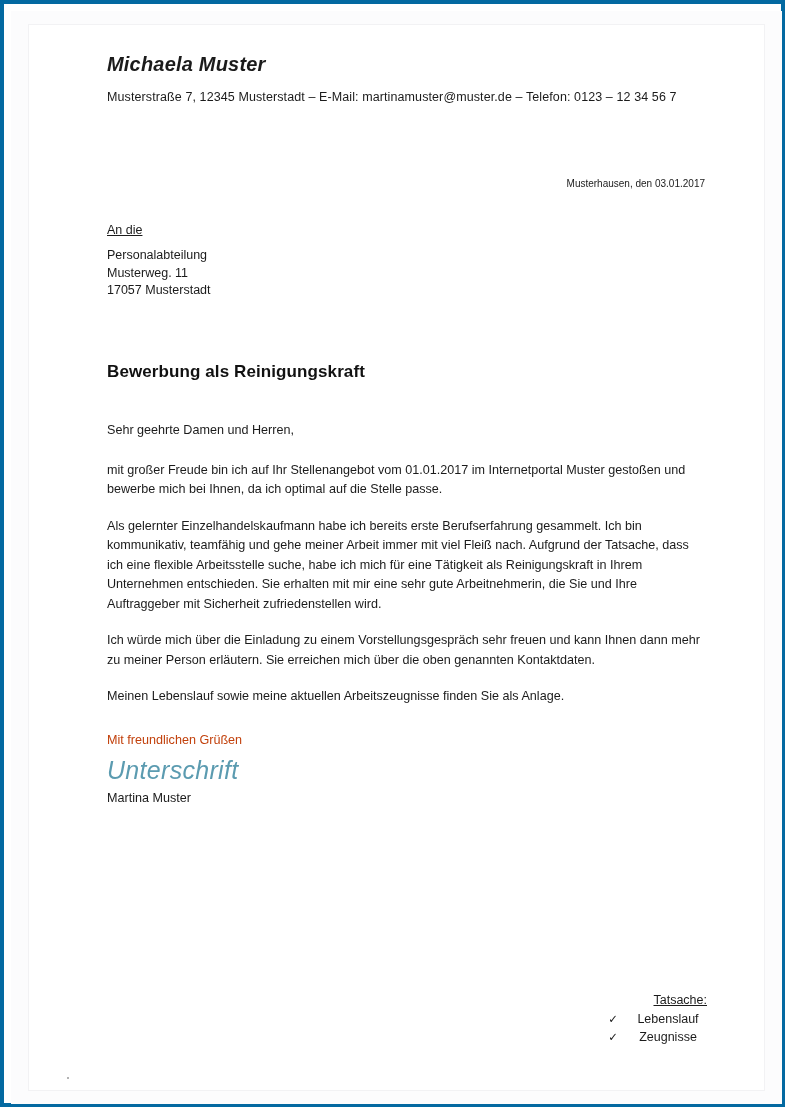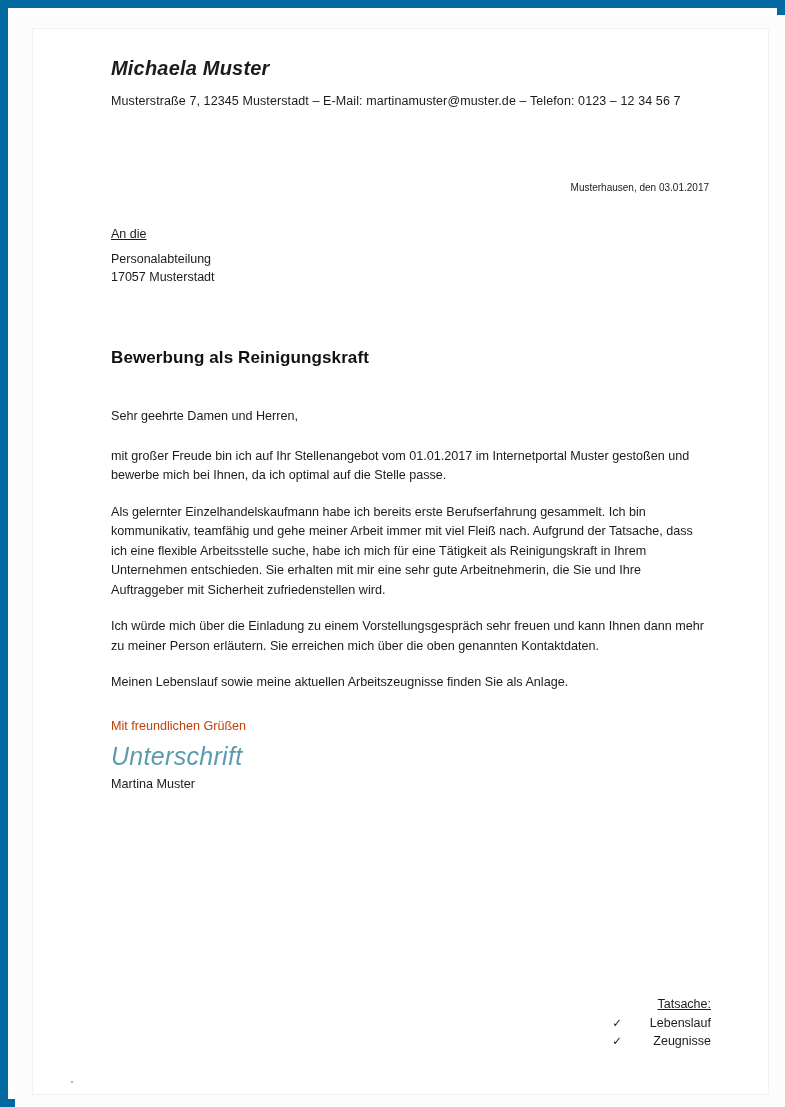--- a/index.html
+++ b/index.html
@@ -13,21 +13,21 @@
     font-family: "Liberation Sans", sans-serif;
     overflow: hidden;
   }
   .page-frame {
     position: absolute;
     left: 0;
     top: 0;
     width: 785px;
     height: 1107px;
     box-sizing: border-box;
-    border: 8px solid #0369a1;
+    border: 4px solid #0369a1;
     background: #ffffff;
   }
   .sheet {
     position: absolute;
     left: 7px;
     top: 7px;
     width: 771px;
     height: 1093px;
     background: #fcfcfd;
     box-sizing: border-box;
@@ -148,21 +148,21 @@
     align-items: baseline;
     gap: 11px;
     line-height: 1.45;
   }
   .att-check {
     font-size: 11.5px;
     color: #1b1b1b;
   }
   .att-label {
     min-width: 78px;
-    text-align: right;
+    text-align: center;
   }
   .corner-dot {
     position: absolute;
     left: 38px;
     top: 1052px;
     width: 2px;
     height: 2px;
     background: #9a9a9a;
     border-radius: 50%;
   }
@@ -177,20 +177,21 @@
       <div class="content">
 
         <div class="sender-name">Michaela Muster</div>
         <div class="sender-line">Musterstraße 7, 12345 Musterstadt – E-Mail: martinamuster@muster.de – Telefon: 0123 – 12 34 56 7</div>
 
         <div class="date-line">Musterhausen, den 03.01.2017</div>
 
         <div class="recipient">
           <span class="an-die">An die</span>
           <span class="r-line">Personalabteilung</span>
+          <span class="r-line">Musterweg. 11</span>
           <span class="r-line">17057 Musterstadt</span>
         </div>
 
         <div class="subject">Bewerbung als Reinigungskraft</div>
 
         <div class="body">
           <p class="salutation">Sehr geehrte Damen und Herren,</p>
           <p>mit großer Freude bin ich auf Ihr Stellenangebot vom 01.01.2017 im Internetportal Muster gestoßen und bewerbe mich bei Ihnen, da ich optimal auf die Stelle passe.</p>
           <p>Als gelernter Einzelhandelskaufmann habe ich bereits erste Berufserfahrung gesammelt. Ich bin kommunikativ, teamfähig und gehe meiner Arbeit immer mit viel Fleiß nach. Aufgrund der Tatsache, dass ich eine flexible Arbeitsstelle suche, habe ich mich für eine Tätigkeit als Reinigungskraft in Ihrem Unternehmen entschieden. Sie erhalten mit mir eine sehr gute Arbeitnehmerin, die Sie und Ihre Auftraggeber mit Sicherheit zufriedenstellen wird.</p>
           <p>Ich würde mich über die Einladung zu einem Vorstellungsgespräch sehr freuen und kann Ihnen dann mehr zu meiner Person erläutern. Sie erreichen mich über die oben genannten Kontaktdaten.</p>

